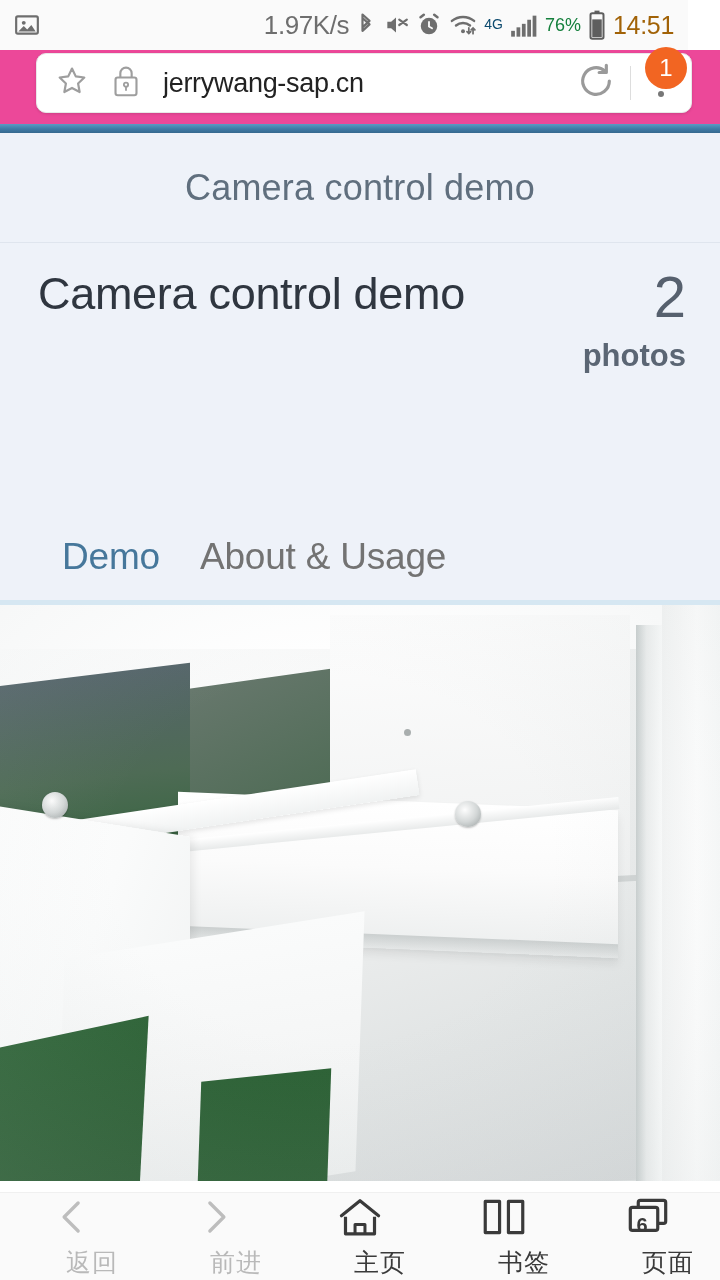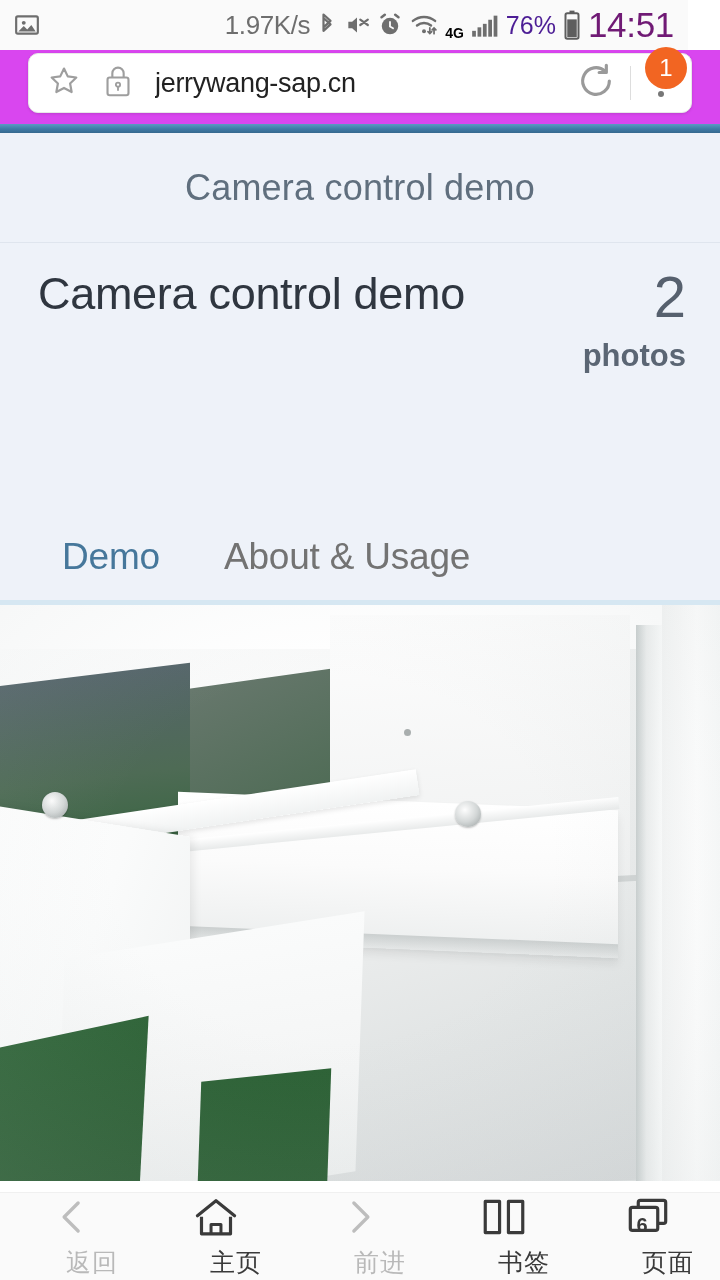--- a/index.html
+++ b/index.html
@@ -15,31 +15,31 @@
   .statusbar{
     height:50px; width:688px;
     background:#fafafa;
     display:flex; align-items:center;
     padding:0 14px;
     color:#6b6b6b;
   }
   .sb-left{ display:flex; align-items:center; gap:6px; }
   .sb-right{ margin-left:auto; display:flex; align-items:center; gap:7px; }
   .sb-text{ font-size:26px; color:#6e6e6e; letter-spacing:-0.4px; white-space:nowrap; }
-  .sb-time{ font-size:35px; color:#701a75; letter-spacing:-0.3px; }
-  .sb-pct{ font-size:25px; color:#4c1d95; }
+  .sb-time{ font-size:25px; color:#a16207; letter-spacing:-0.3px; }
+  .sb-pct{ font-size:18px; color:#15803d; }
   .sb-ico{ display:inline-flex; align-items:center; justify-content:center; }
-  .sb-4g{ font-size:14px; font-weight:bold; color:#000000; align-self:flex-start; margin-top:20px; }
+  .sb-4g{ font-size:14px; font-weight:normal; color:#0c4a6e; align-self:flex-start; margin-top:6px; }
 
   
   .urlbar-wrap{
     width:720px; height:74px;
-    background:#d946ef;
+    background:#ec4899;
     display:flex; align-items:center;
-    padding:0 28px 8px 28px;
+    padding:0 28px 8px 36px;
     position:relative;
   }
   .omnibox{
     flex:1; height:60px;
     background:#ffffff;
     border-radius:10px;
     border:1px solid #e8e8e8;
     box-shadow:0 1px 3px rgba(0,0,0,.13);
     display:flex; align-items:center;
     padding:0 14px 0 18px;
@@ -88,21 +88,21 @@
     line-height:1.27; letter-spacing:-.3px;
     width:470px; word-break:break-all;
   }
   .hero-count{ margin-left:auto; text-align:right; padding-top:4px; }
   .hero-num{ font-size:58px; color:#56606e; line-height:.95; font-weight:400; }
   .hero-unit{ font-size:31px; color:#5b6674; margin-top:14px; font-weight:700; }
 
   .tabs{
     background:#eef2f9; height:92px;
     display:flex; align-items:center;
-    padding-left:62px; gap:64px;
+    padding-left:62px; gap:40px;
     border-bottom:5px solid #d6e7f2;
   }
   .tab{ font-size:37px; font-weight:400; letter-spacing:-.2px; }
   .tab.active{ color:#46779b; }
   .tab.inactive{ color:#737373; }
 
   
   .camera{
     width:720px; height:576px;
     position:relative; overflow:hidden;
@@ -406,40 +406,40 @@
 
   <div class="navitem disabled">
     <span class="glyph">
       <svg width="42" height="42" viewBox="0 0 24 24">
         <path d="M15.5 4L7.5 12l8 8" fill="none" stroke="#bdbdbd" stroke-width="1.9" stroke-linecap="round" stroke-linejoin="round"></path>
       </svg>
     </span>
     <span class="lbl">返回</span>
   </div>
 
+  <div class="navitem disabled">
+    <span class="glyph">
+      <svg width="42" height="42" viewBox="0 0 24 24">
+        <path d="M8.5 4l8 8-8 8" fill="none" stroke="#bdbdbd" stroke-width="1.9" stroke-linecap="round" stroke-linejoin="round"></path>
+      </svg>
+    </span>
+    <span class="lbl">前进</span>
+  </div>
+
   <div class="navitem">
     <span class="glyph">
       <svg width="46" height="44" viewBox="0 0 26 24">
         <path d="M2.5 11.3L13 2.8l10.5 8.5" fill="none" stroke="#3a3a3a" stroke-width="1.8" stroke-linecap="round" stroke-linejoin="round"></path>
         <path d="M4.8 11.9v9.6h16.4v-9.6" fill="none" stroke="#3a3a3a" stroke-width="1.8" stroke-linejoin="round"></path>
         <path d="M10.2 21.5v-5.2h5.6v5.2" fill="none" stroke="#3a3a3a" stroke-width="1.7" stroke-linejoin="round"></path>
       </svg>
     </span>
     <span class="lbl">主页</span>
   </div>
 
-  <div class="navitem disabled">
-    <span class="glyph">
-      <svg width="42" height="42" viewBox="0 0 24 24">
-        <path d="M8.5 4l8 8-8 8" fill="none" stroke="#bdbdbd" stroke-width="1.9" stroke-linecap="round" stroke-linejoin="round"></path>
-      </svg>
-    </span>
-    <span class="lbl">前进</span>
-  </div>
-
   <div class="navitem">
     <span class="glyph">
       <svg width="46" height="42" viewBox="0 0 26 22">
         <path d="M2.4 2.2h8.1v17.6H2.4z" fill="none" stroke="#3a3a3a" stroke-width="1.8" stroke-linejoin="round"></path>
         <path d="M15.5 2.2h8.1v17.6h-8.1z" fill="none" stroke="#3a3a3a" stroke-width="1.8" stroke-linejoin="round"></path>
       </svg>
     </span>
     <span class="lbl">书签</span>
   </div>
 

